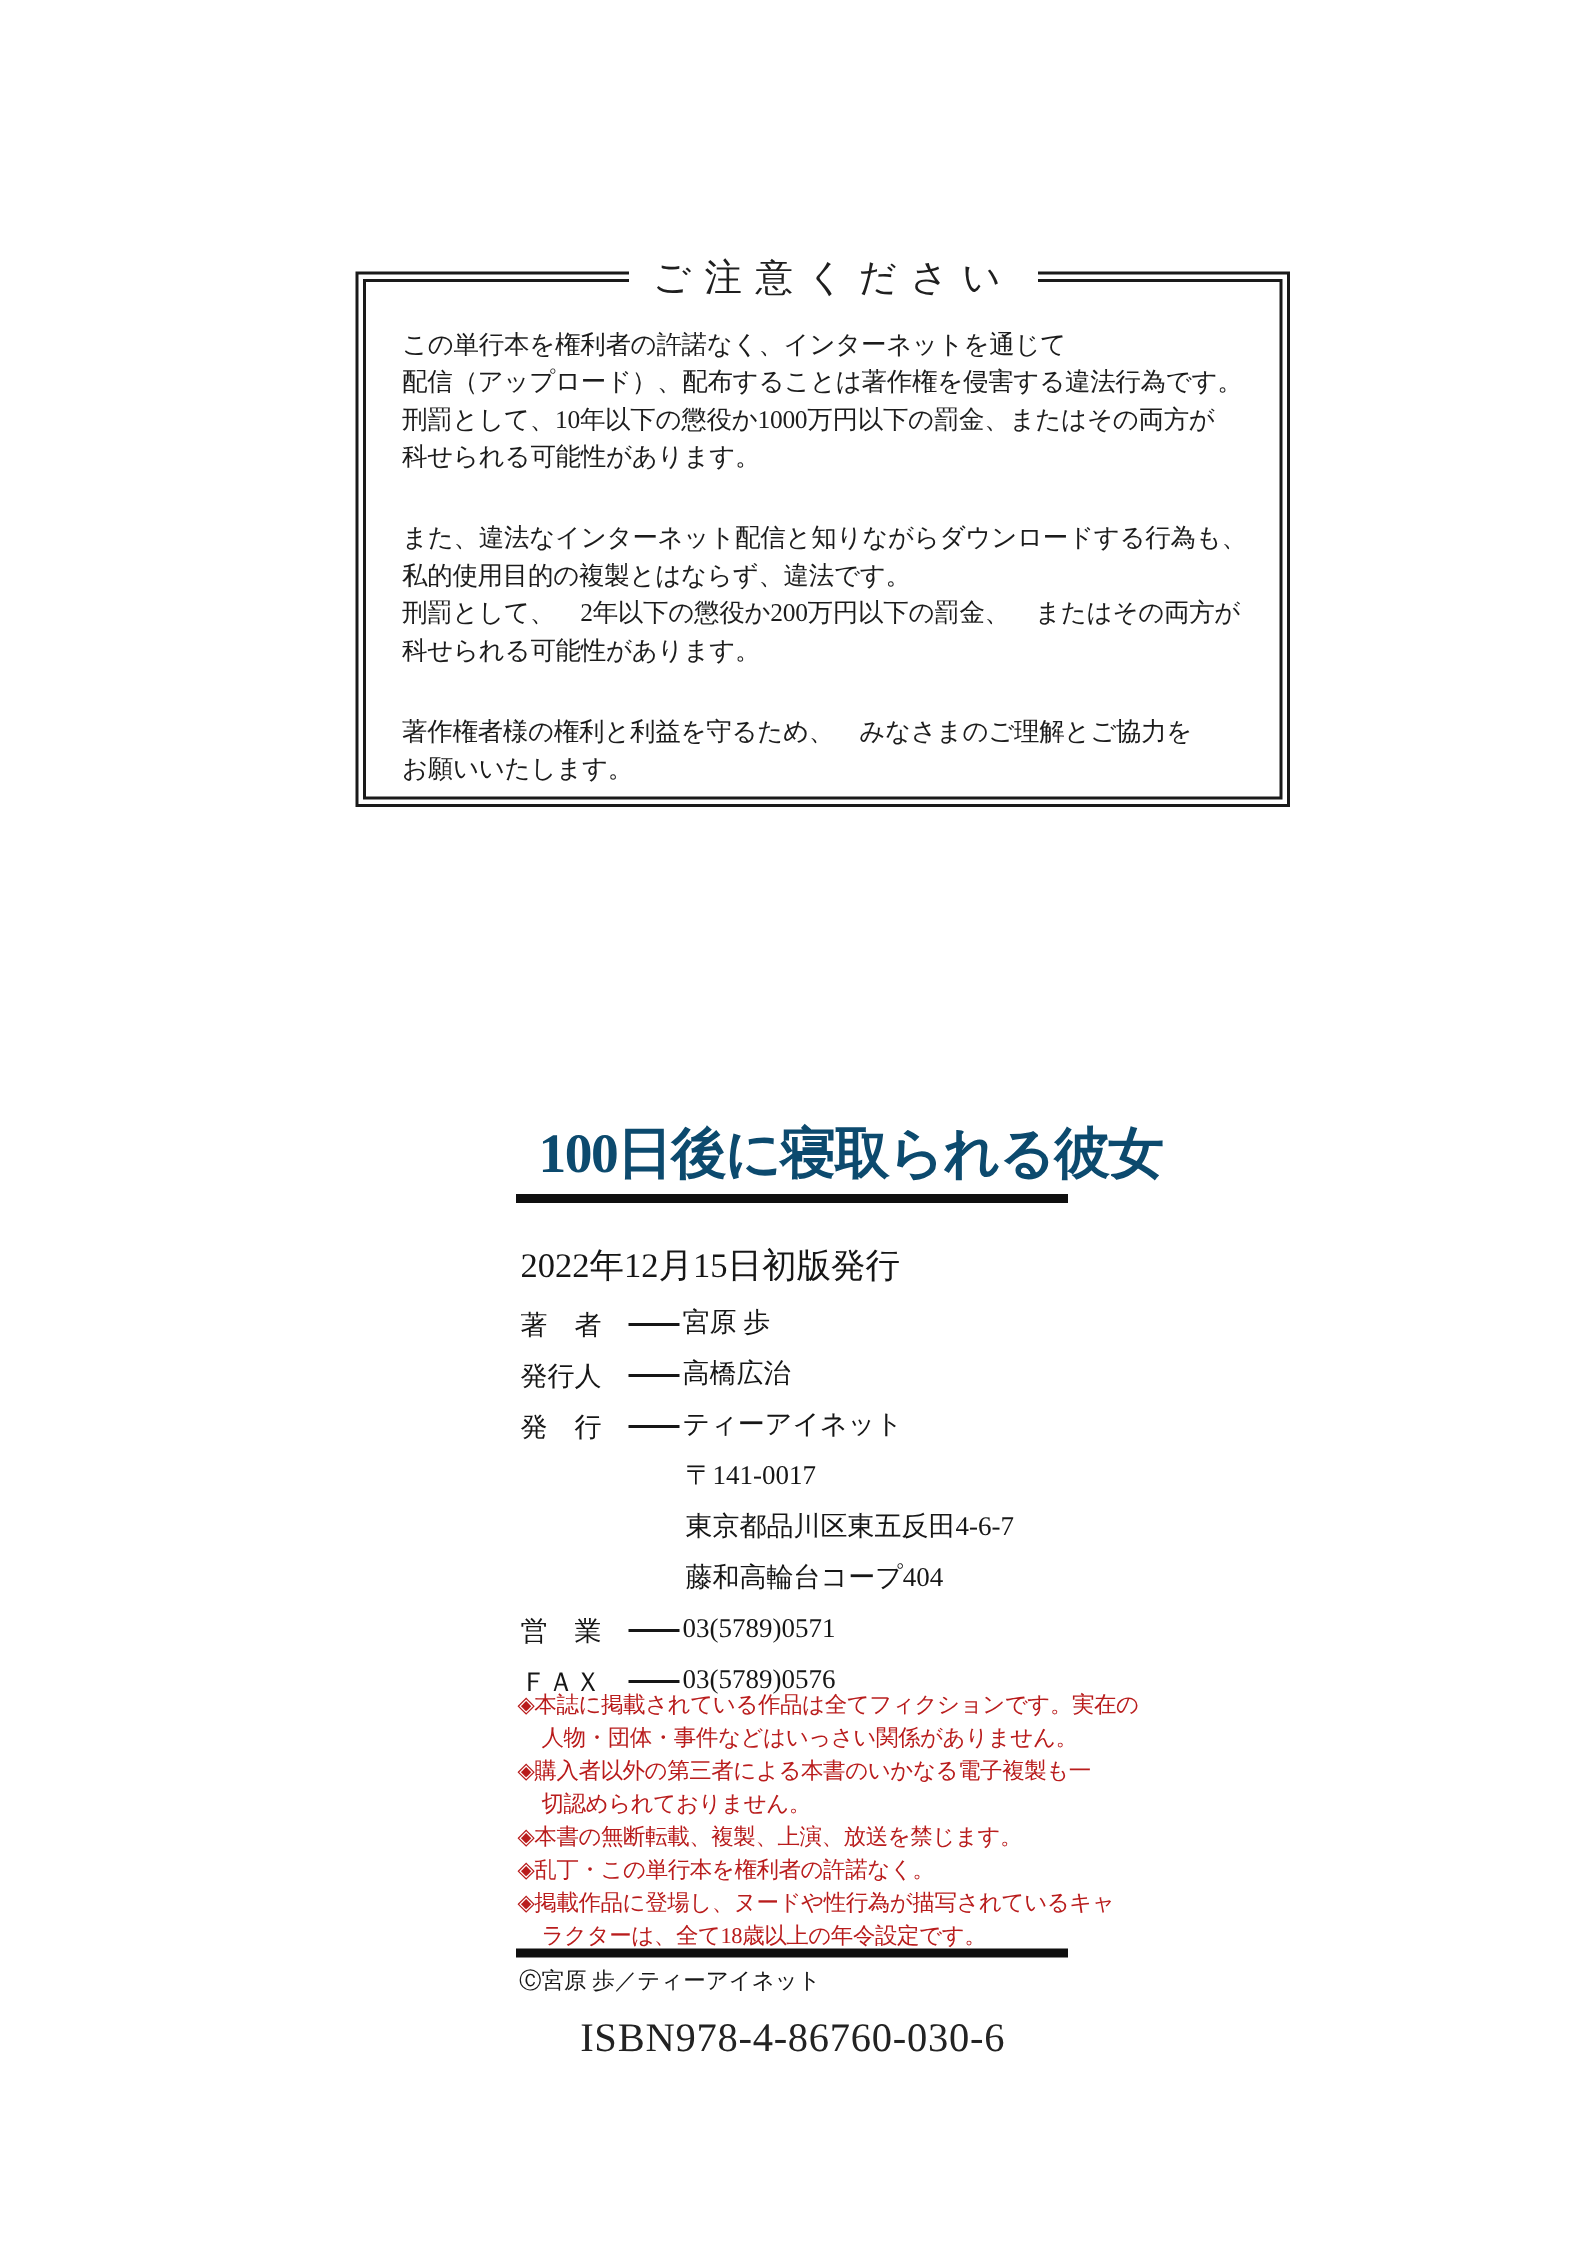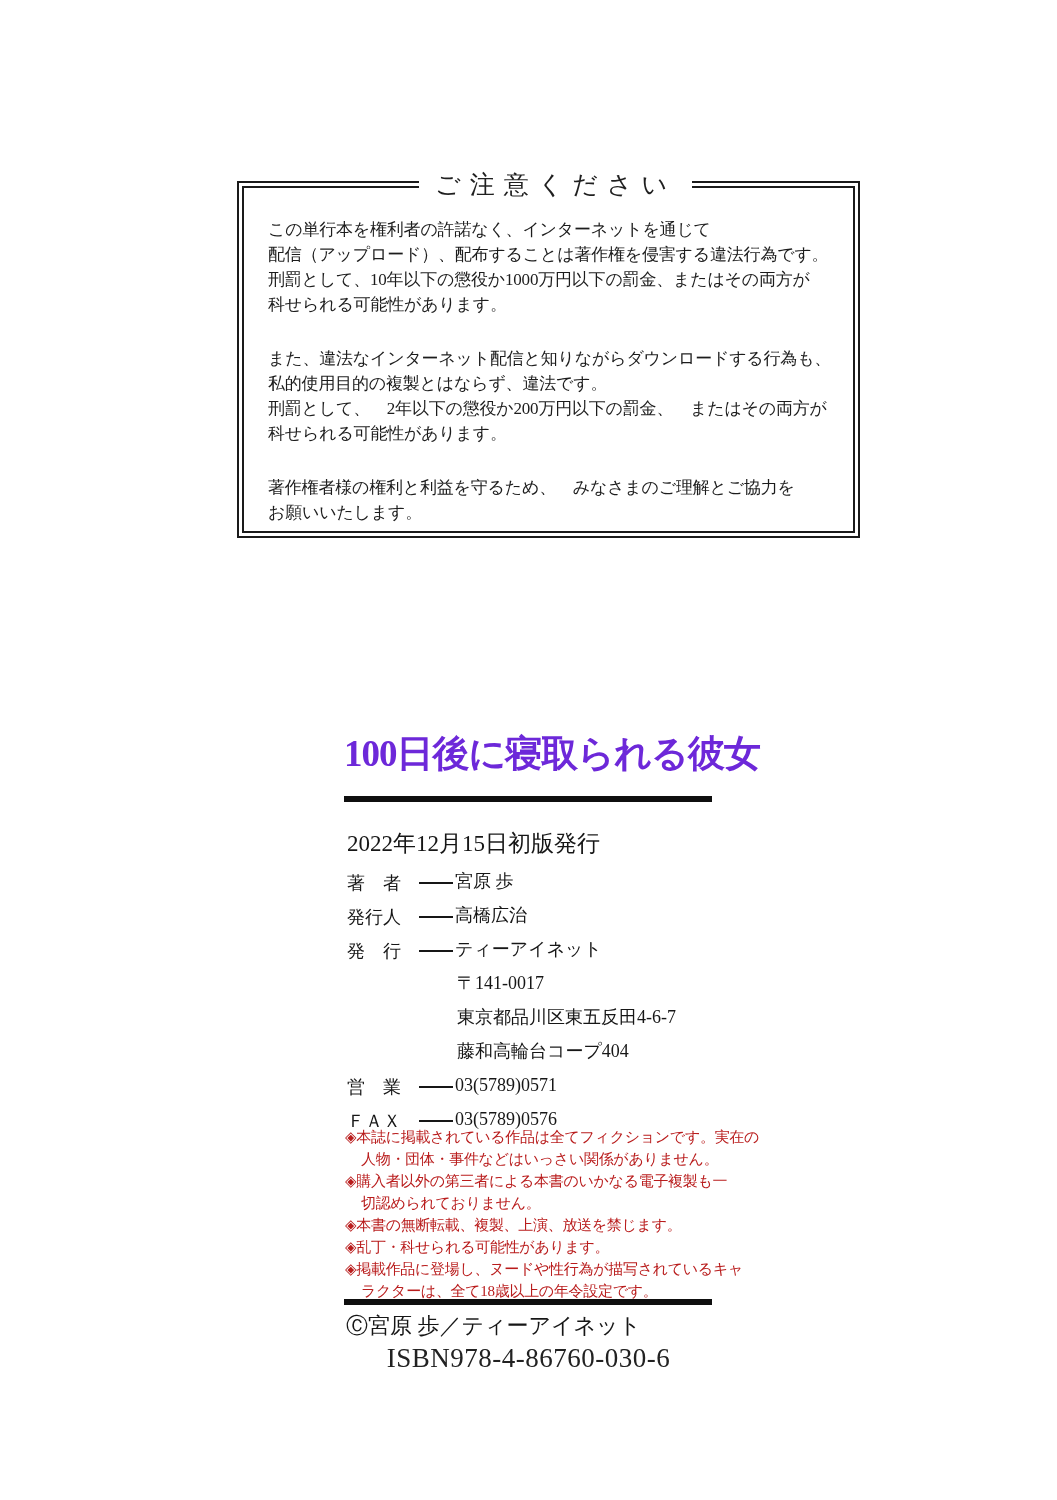--- a/index.html
+++ b/index.html
@@ -44,26 +44,26 @@
     letter-spacing: -0.2px;
     white-space: pre;
     color: #1c1c1c;
   }
 
   
   .book-title {
     position: absolute;
     left: 344px;
     top: 729px;
-    margin: 0;
+    margin: 15px;
     font-size: 37px;
     font-weight: 800;
     letter-spacing: -1px;
     white-space: nowrap;
-    color: #6d28d9;
+    color: #0c4a6e;
   }
   .rule {
     position: absolute;
     left: 344px;
     width: 368px;
     height: 6px;
     background: #0f0f0f;
   }
   .rule-top { top: 796px; }
   .rule-bottom { top: 1299px; }
@@ -115,21 +115,21 @@
   .note {
     white-space: pre;
     padding-left: 16px;
     text-indent: -16px;
   }
 
   .copyright {
     position: absolute;
     left: 346px;
     top: 1311px;
-    font-size: 22px;
+    font-size: 15px;
     white-space: nowrap;
   }
   .isbn {
     position: absolute;
     left: 0;
     top: 1343px;
     width: 1057px;
     text-align: center;
     font-family: Liberation Serif, serif;
     font-size: 27px;
@@ -188,21 +188,21 @@
       <span class="lbl">ＦＡＸ</span><span class="dash"></span><span class="val">03(5789)0576</span>
     </div>
   </div>
 
   <div class="notes">
     <div class="note">◈本誌に掲載されている作品は全てフィクションです。実在の
 人物・団体・事件などはいっさい関係がありません。</div>
     <div class="note">◈購入者以外の第三者による本書のいかなる電子複製も一
 切認められておりません。</div>
     <div class="note">◈本書の無断転載、複製、上演、放送を禁じます。</div>
-    <div class="note">◈乱丁・科せられる可能性があります。</div>
+    <div class="note">◈乱丁・この単行本を権利者の許諾なく。</div>
     <div class="note">◈掲載作品に登場し、ヌードや性行為が描写されているキャ
 ラクターは、全て18歳以上の年令設定です。</div>
   </div>
 
   <div class="rule rule-bottom"></div>
 
   <div class="copyright">Ⓒ宮原 歩／ティーアイネット</div>
 
   <div class="isbn">ISBN978-4-86760-030-6</div>
 

